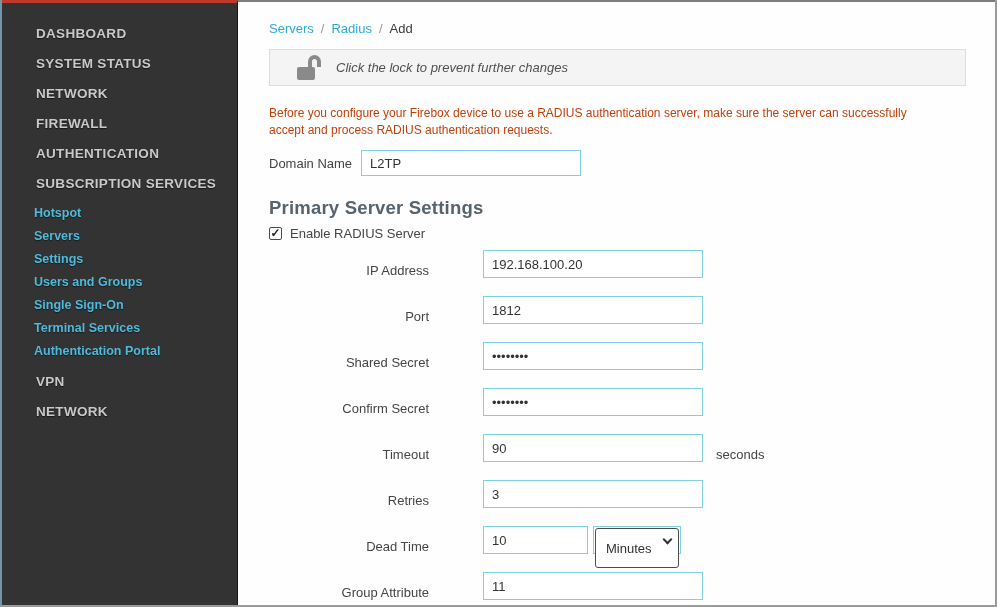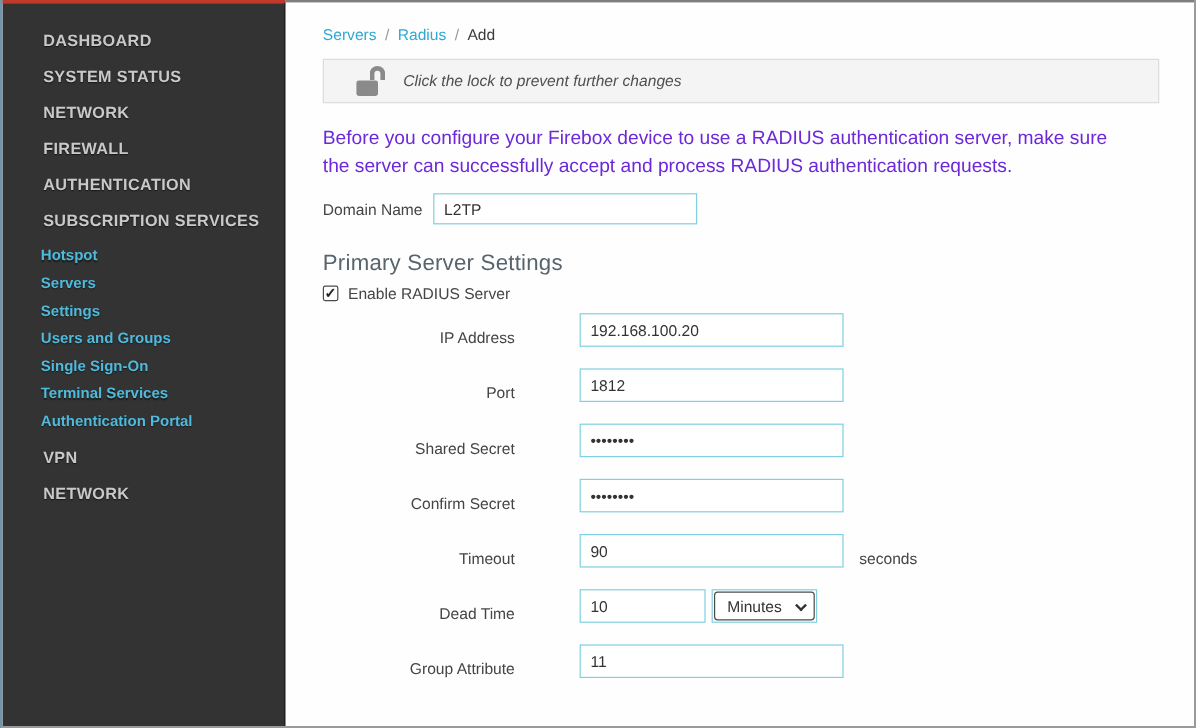--- a/index.html
+++ b/index.html
@@ -113,23 +113,23 @@
   }
   .lock-text {
     font-style: italic;
     font-size: 13px;
     color: #4f4f4f;
   }
 
   .intro {
     margin: 19px 30px 0 31px;
     width: 672px;
-    font-size: 16px;
+    font-size: 12px;
     line-height: 1.42;
-    color: #6d28d9;
+    color: #c2410c;
   }
 
   .domain-row {
     margin: 11px 0 0 31px;
     display: flex;
     align-items: center;
   }
   .domain-row .field-label { margin-right: 9px; }
   .field-label {
     font-size: 13px;
@@ -144,21 +144,21 @@
     font-family: "Liberation Sans", sans-serif;
     font-size: 13px;
     color: #333;
     padding: 0 8px;
     outline: none;
   }
 
   .section-title {
     margin: 21px 0 7px 31px;
     font-size: 18.5px;
-    font-weight: normal;
+    font-weight: bold;
     color: var(--heading, #57646d);
     letter-spacing: 0.2px;
   }
 
   .check-row {
     margin: 0 0 9px 31px;
     display: flex;
     align-items: center;
   }
   .checkbox {
@@ -203,21 +203,21 @@
     background: #fff;
     height: 28px;
     display: inline-flex;
   }
   .unit-select {
     appearance: none;
     -webkit-appearance: none;
     border: 1px solid #4c4c4c;
     border-radius: 3px;
     background: #fff;
-    height: 24px;
+    height: 40px;
     width: 84px;
     font-family: "Liberation Sans", sans-serif;
     font-size: 13px;
     color: #333;
     padding: 0 22px 0 10px;
     outline: none;
     cursor: pointer;
   }
   .select-wrap { position: relative; }
   .select-chevron {
@@ -299,20 +299,24 @@
         <div class="field-row">
           <span class="field-label">Confirm Secret</span>
           <input type="text" class="text-input" value="••••••••" style="">
         </div>
         <div class="field-row">
           <span class="field-label">Timeout</span>
           <input type="text" class="text-input" value="90" style="">
           <span class="suffix-label">seconds</span>
         </div>
         <div class="field-row">
+          <span class="field-label">Retries</span>
+          <input type="text" class="text-input" value="3" style="">
+        </div>
+        <div class="field-row">
           <span class="field-label">Dead Time</span>
           <input type="text" class="text-input input-narrow" value="10" style="">
           <span class="select-wrap">
             <select class="unit-select"><option>Minutes</option></select>
             <span class="select-chevron"></span>
           </span>
         </div>
         <div class="field-row">
           <span class="field-label">Group Attribute</span>
           <input type="text" class="text-input" value="11" style="">

